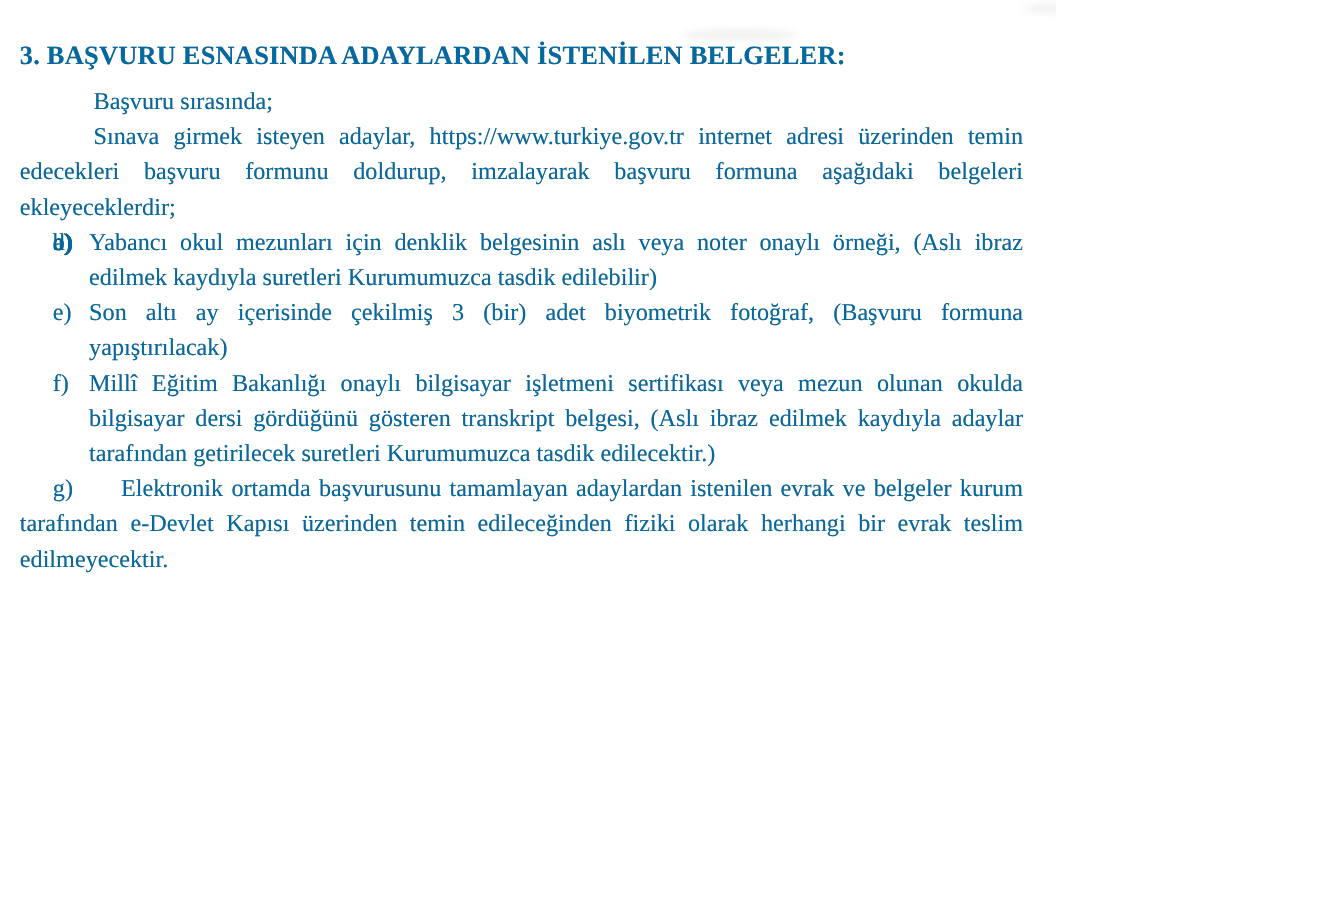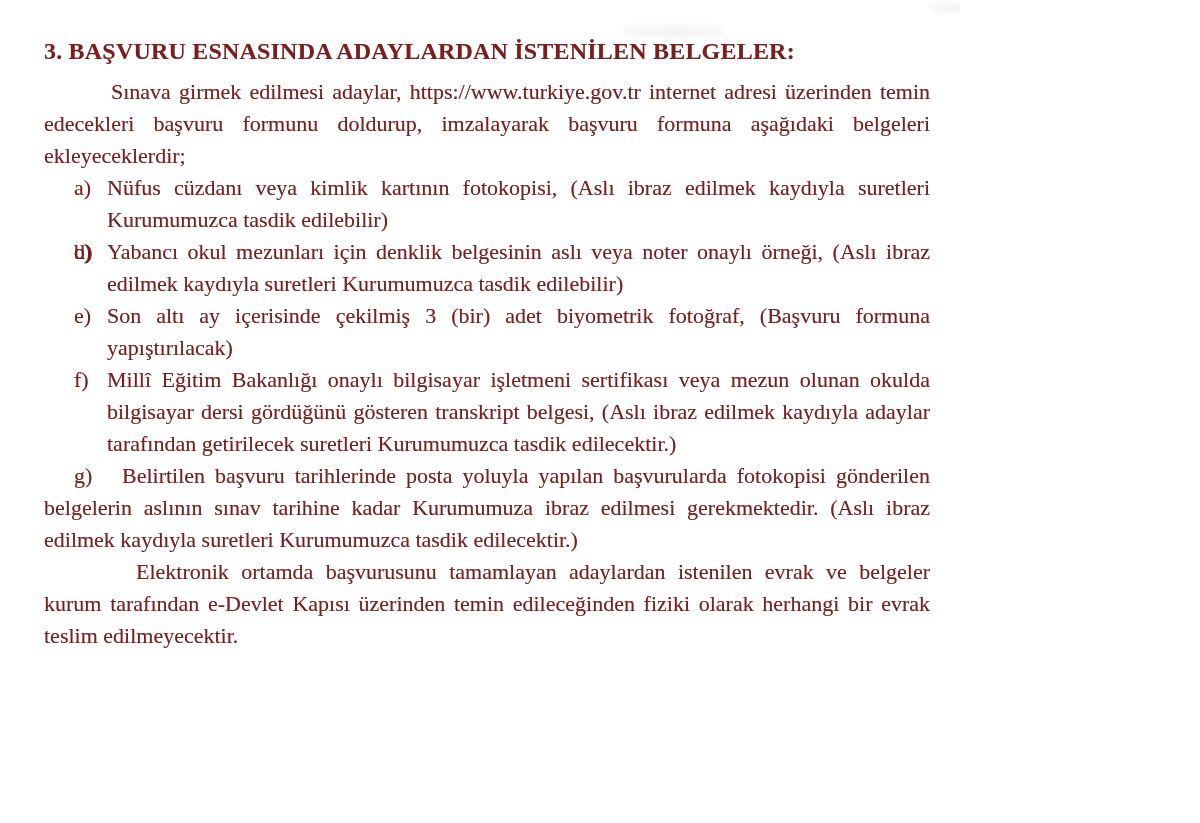--- a/index.html
+++ b/index.html
@@ -5,26 +5,26 @@
   html, body {
     margin: 0;
     padding: 0;
     background: #ffffff;
   }
   .page {
     position: relative;
     box-sizing: border-box;
     width: 960px;
     height: 823px;
-    padding: 36px 30px 0 44px;
+    padding: 36px 30px 0 18px;
     background: #ffffff;
     font-family: "Liberation Serif", "DejaVu Serif", serif;
     font-size: 22px;
     line-height: 32px;
-    color: #7f1d1d;
+    color: #0369a1;
     overflow: hidden;
     text-shadow: 0 0 0.6px rgba(45,45,45,0.45);
   }
   .heading {
     font-size: 24px;
     font-weight: bold;
     margin: 0 0 10px 0;
     letter-spacing: 0.2px;
     line-height: 30px;
   }
@@ -69,27 +69,27 @@
 
 <div class="page">
 
   <div class="scan-noise noise-1"></div>
   <div class="scan-noise noise-2"></div>
   <div class="scan-noise noise-3"></div>
   <div class="scan-noise noise-4"></div>
 
   <h1 class="heading">3. BAŞVURU ESNASINDA ADAYLARDAN İSTENİLEN BELGELER:</h1>
 
+  <p class="para indent-intro">Başvuru sırasında;</p>
 
-  <p class="para indent-intro">Sınava girmek edilmesi adaylar, https://www.turkiye.gov.tr internet adresi üzerinden temin edecekleri başvuru formunu doldurup, imzalayarak başvuru formuna aşağıdaki belgeleri ekleyeceklerdir;</p>
+  <p class="para indent-intro">Sınava girmek isteyen adaylar, https://www.turkiye.gov.tr internet adresi üzerinden temin edecekleri başvuru formunu doldurup, imzalayarak başvuru formuna aşağıdaki belgeleri ekleyeceklerdir;</p>
 
   <ol class="doc-list">
     <li class="doc-item">
       <span class="marker">a)</span>
-      <span>Nüfus cüzdanı veya kimlik kartının fotokopisi, (Aslı ibraz edilmek kaydıyla suretleri Kurumumuzca tasdik edilebilir)</span>
     </li>
     <li class="doc-item">
       <span class="marker">b)</span>
     </li>
     <li class="doc-item">
       <span class="marker">c)</span>
     </li>
     <li class="doc-item">
       <span class="marker">d)</span>
       <span>Yabancı okul mezunları için denklik belgesinin aslı veya noter onaylı örneği, (Aslı ibraz edilmek kaydıyla suretleri Kurumumuzca tasdik edilebilir)</span>
@@ -100,17 +100,16 @@
     </li>
     <li class="doc-item">
       <span class="marker">f)</span>
       <span>Millî Eğitim Bakanlığı onaylı bilgisayar işletmeni sertifikası veya mezun olunan okulda bilgisayar dersi gördüğünü gösteren transkript belgesi, (Aslı ibraz edilmek kaydıyla adaylar tarafından getirilecek suretleri Kurumumuzca tasdik edilecektir.)</span>
     </li>
     <li class="doc-item">
       <span class="marker">g)</span>
     </li>
   </ol>
 
-  <p class="para indent-p3">Belirtilen başvuru tarihlerinde posta yoluyla yapılan başvurularda fotokopisi gönderilen belgelerin aslının sınav tarihine kadar Kurumumuza ibraz edilmesi gerekmektedir. (Aslı ibraz edilmek kaydıyla suretleri Kurumumuzca tasdik edilecektir.)</p>
 
   <p class="para indent-p4">Elektronik ortamda başvurusunu tamamlayan adaylardan istenilen evrak ve belgeler kurum tarafından e-Devlet Kapısı üzerinden temin edileceğinden fiziki olarak herhangi bir evrak teslim edilmeyecektir.</p>
 
 </div>
 
 </body></html>

